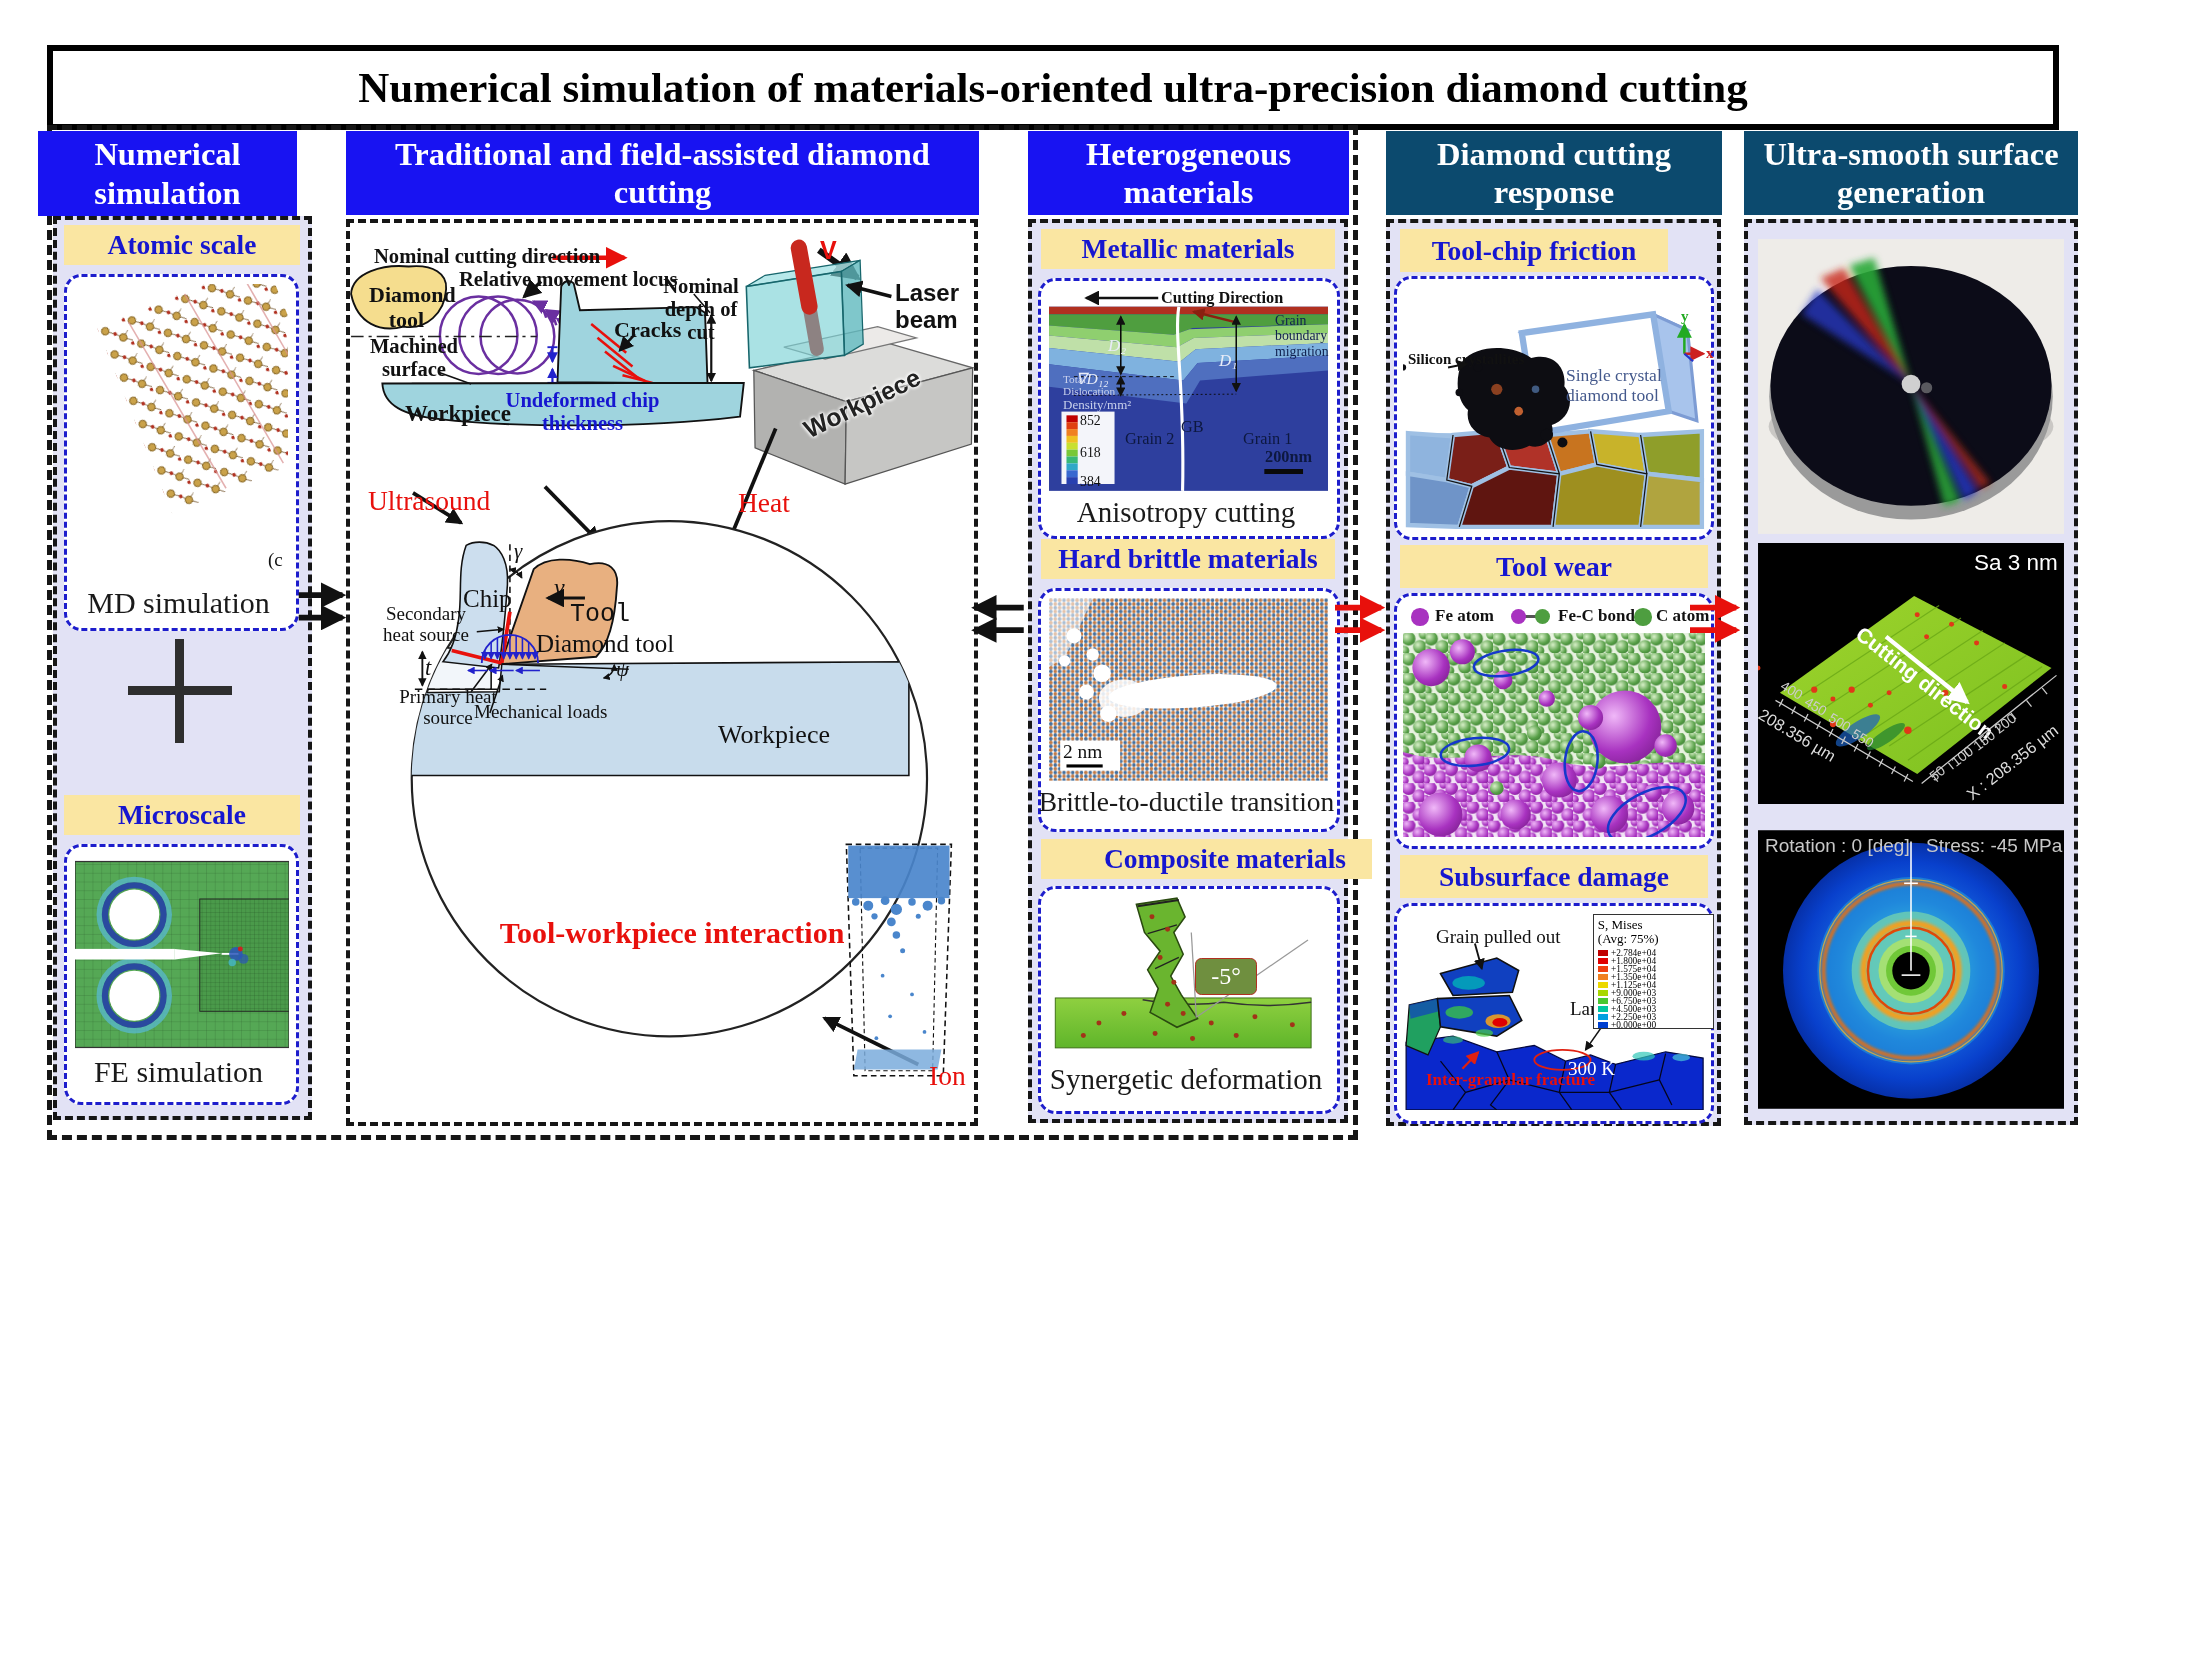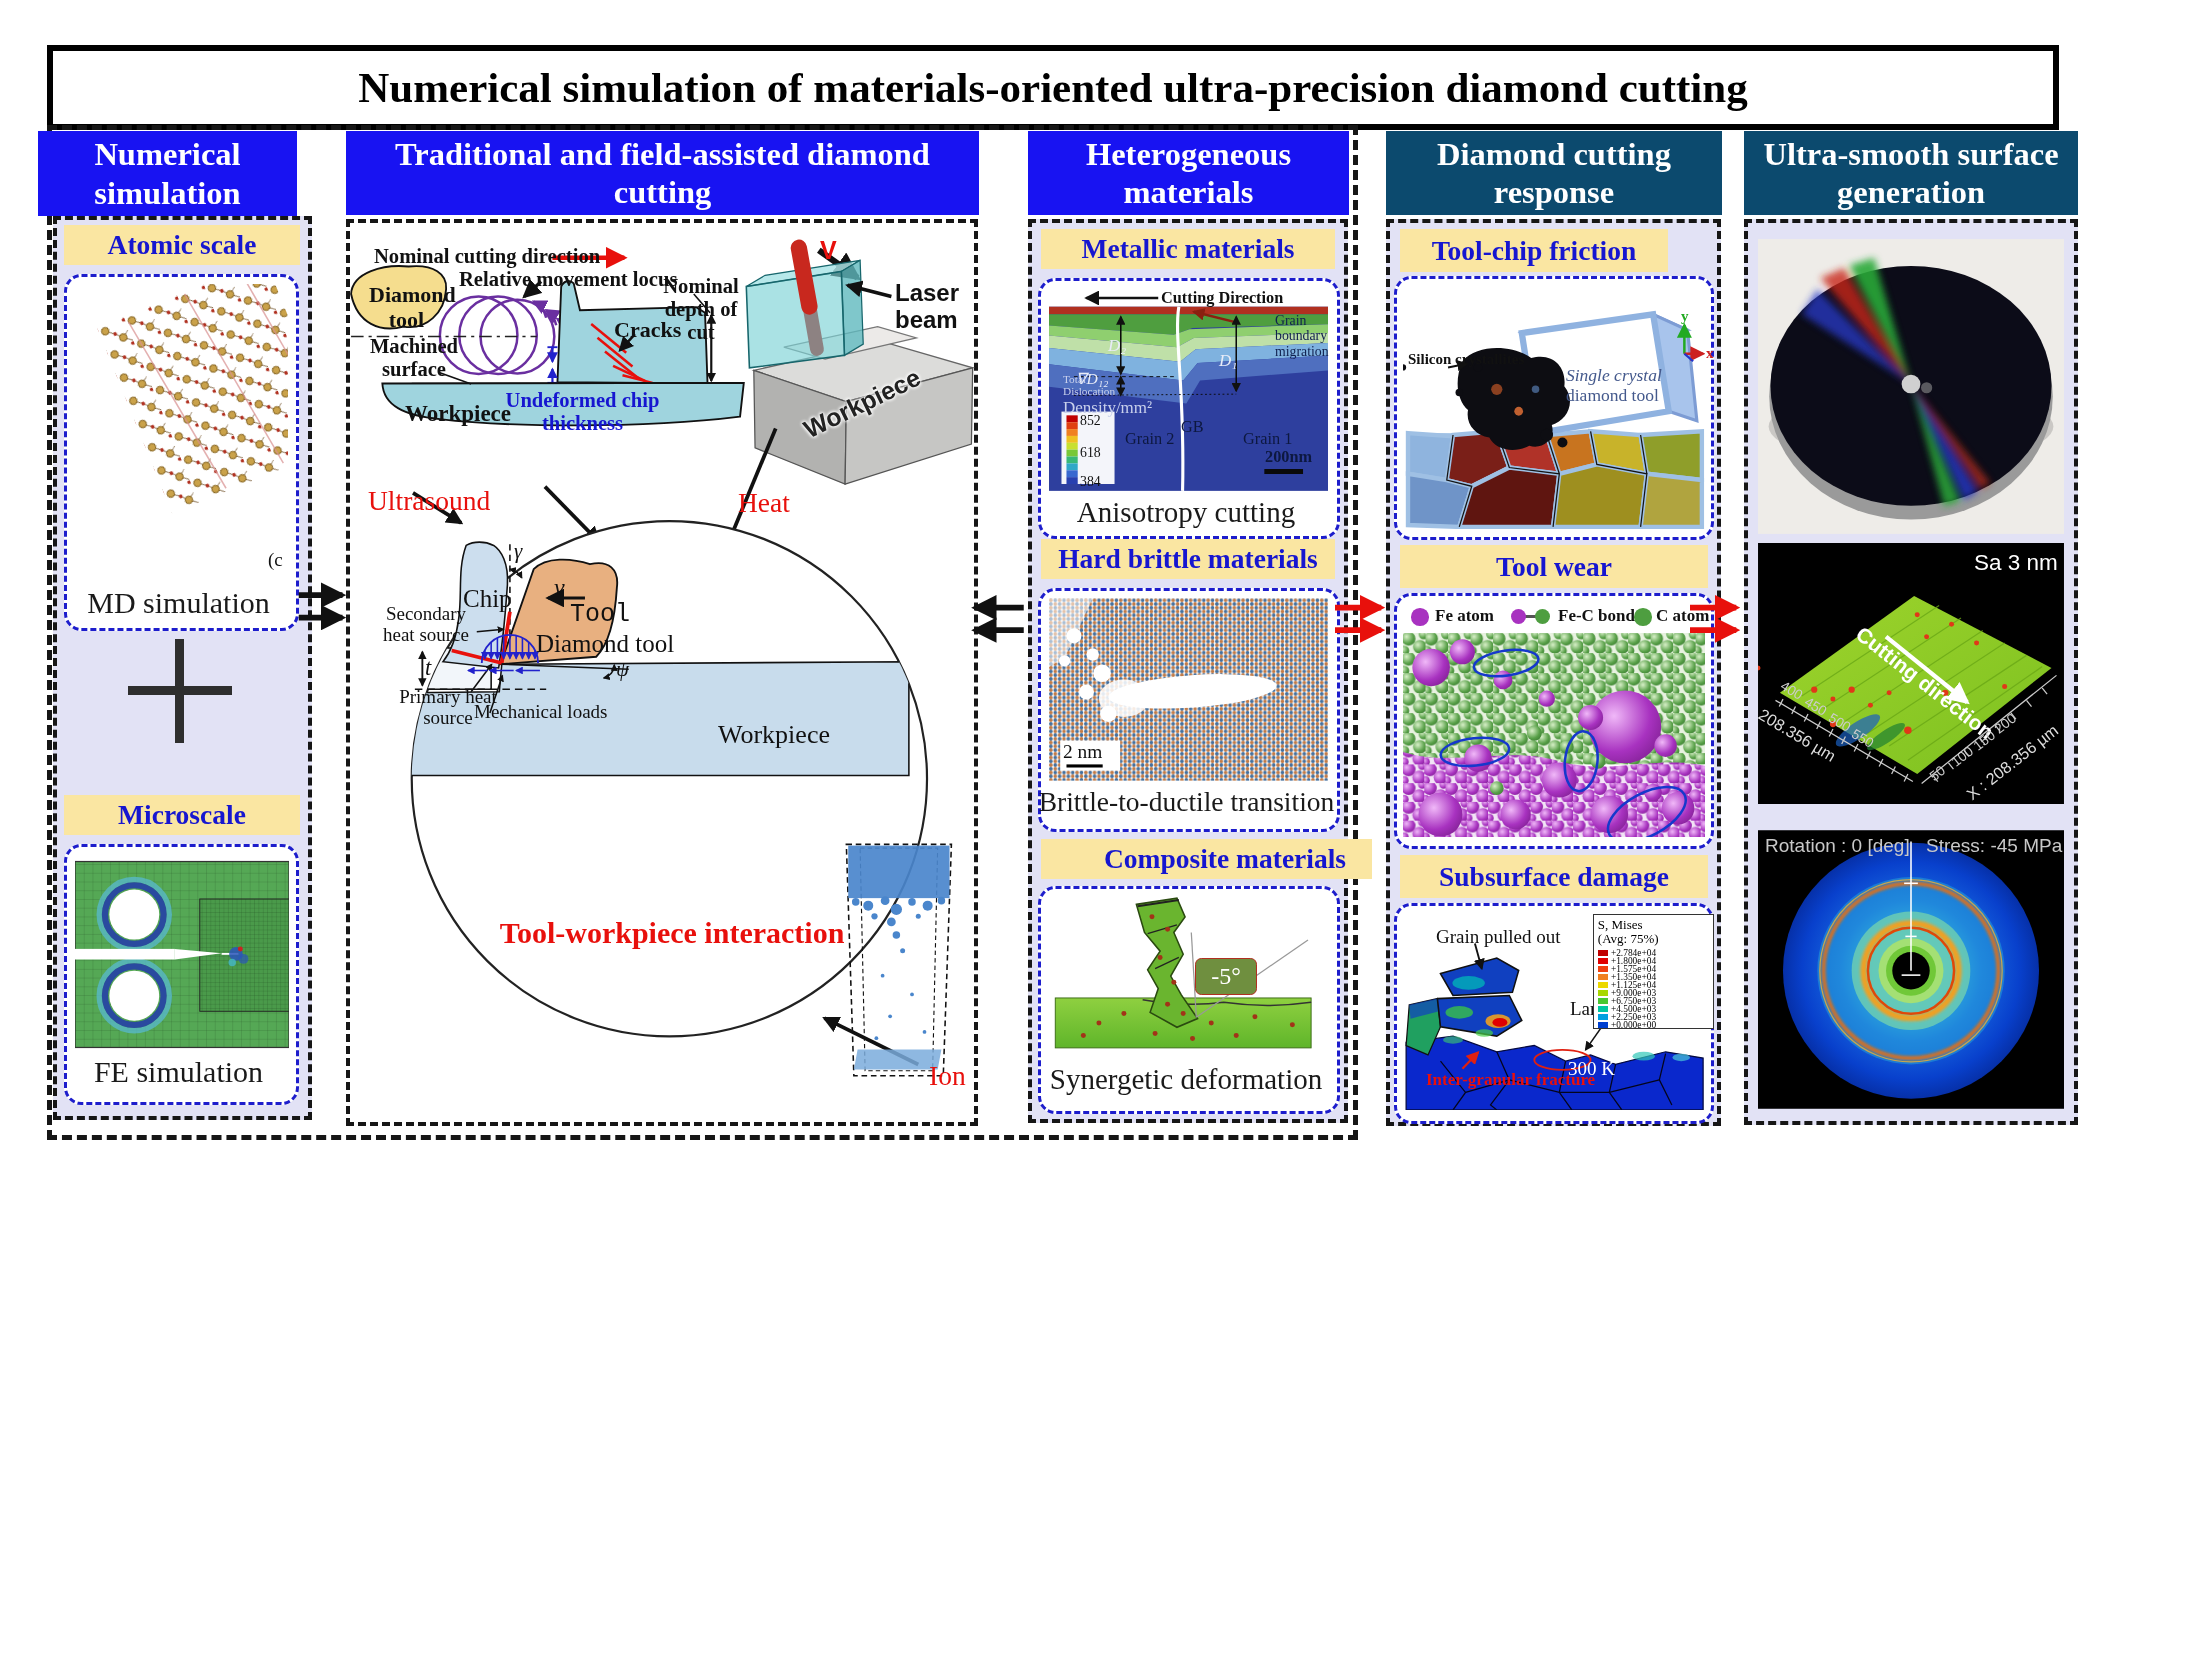--- a/index.html
+++ b/index.html
@@ -316,21 +316,21 @@
     </g>
     <rect x="345" y="290" width="62" height="8" fill="#0a0a0a"></rect>
   </svg>
   <div class="lbl b" style="left:1161px;top:289px;font-size:16.3px;">Cutting Direction</div>
   <div class="lbl wrap" style="left:1275px;top:313px;width:66px;font-size:13.8px;color:#10204e;">Grain boundary migration</div>
   <div class="lbl i" style="left:1108px;top:336px;font-size:17px;color:#e8ecf8;">D₂</div>
   <div class="lbl i" style="left:1219px;top:351px;font-size:17px;color:#e8ecf8;">D₁</div>
   <div class="lbl i" style="left:1076px;top:370px;font-size:15.6px;color:#e8ecf8;">∇D₁₂</div>
   <div class="lbl" style="left:1063px;top:373px;font-size:11.3px;color:#c8d0ec;">Total</div>
   <div class="lbl" style="left:1063px;top:385px;font-size:11.3px;color:#c8d0ec;">Dislocation</div>
-  <div class="lbl" style="left:1063px;top:398px;font-size:17px;color:#c8d0ec;">Density/mm²</div>
+  <div class="lbl" style="left:1063px;top:398px;font-size:13px;color:#c8d0ec;">Density/mm²</div>
   <div class="lbl" style="left:1080px;top:413px;font-size:13.8px;">852</div>
   <div class="lbl" style="left:1080px;top:445px;font-size:13.8px;">618</div>
   <div class="lbl" style="left:1080px;top:474px;font-size:13.8px;">384</div>
   <div class="lbl" style="left:1125px;top:430px;font-size:16.3px;color:#0d1840;">Grain 2</div>
   <div class="lbl" style="left:1181px;top:418px;font-size:16.3px;color:#0d1840;">GB</div>
   <div class="lbl" style="left:1243px;top:430px;font-size:16.3px;color:#0d1840;">Grain 1</div>
   <div class="lbl b" style="left:1265px;top:448px;font-size:16.3px;color:#0d1840;">200nm</div>
   <div class="cap" style="left:1038px;top:496px;width:296px;font-size:29px;">Anisotropy cutting</div>
 
   <div class="band" style="left:1041px;top:539px;width:294px;height:40px;">Hard brittle materials</div>
@@ -446,21 +446,21 @@
     <circle cx="255" cy="250" r="8" fill="#0d0d12"></circle>
       <circle cx="120" cy="130" r="7" fill="#0d0d12"></circle>
     <circle cx="90" cy="170" r="6" fill="#0d0d12"></circle>
       <circle cx="250,130" cy="130" r="5" fill="#0d0d12"></circle>
     <line x1="72" y1="130" x2="102" y2="124" stroke="#111" stroke-width="3" marker-end="url(#mb3)"></line>
     <line x1="450" y1="108" x2="450" y2="62" stroke="#22aa22" stroke-width="4" marker-end="url(#mg3)"></line>
     <line x1="450" y1="108" x2="480" y2="108" stroke="#cc2020" stroke-width="4" marker-end="url(#mr3)"></line>
     <line x1="450" y1="108" x2="464" y2="120" stroke="#2233cc" stroke-width="3.5"></line>
   </svg>
   <div class="lbl b" style="left:1408px;top:351px;font-size:15px;">Silicon crystallites</div>
-  <div class="lbl" style="left:1566px;top:366px;font-size:17.5px;color:#44598c;font-style:italic;">Single crystal</div>
+  <div class="lbl" style="left:1566px;top:366px;font-size:17.5px;color:#44598c;">Single crystal</div>
   <div class="lbl" style="left:1566px;top:386px;font-size:17.5px;color:#44598c;">diamond tool</div>
   <div class="lbl b" style="left:1681px;top:308px;font-size:15px;color:#22aa22;">y</div>
   <div class="lbl b" style="left:1706px;top:345px;font-size:15px;color:#cc2020;">x</div>
 
   <div class="band" style="left:1400px;top:545px;width:308px;height:43px;">Tool wear</div>
   <div class="wbox" style="left:1394px;top:593px;width:314px;height:250px;"></div>
   <div class="dot" style="left:1411px;top:608px;width:17.5px;height:17.5px;background:#a832c0;"></div>
   <div class="lbl b" style="left:1435px;top:606px;font-size:17px;">Fe atom</div>
   <div class="dot" style="left:1511px;top:609px;width:15px;height:15px;background:#a832c0;"></div>
   <div class="dot" style="left:1535px;top:609px;width:15px;height:15px;background:#4e9e40;"></div>

